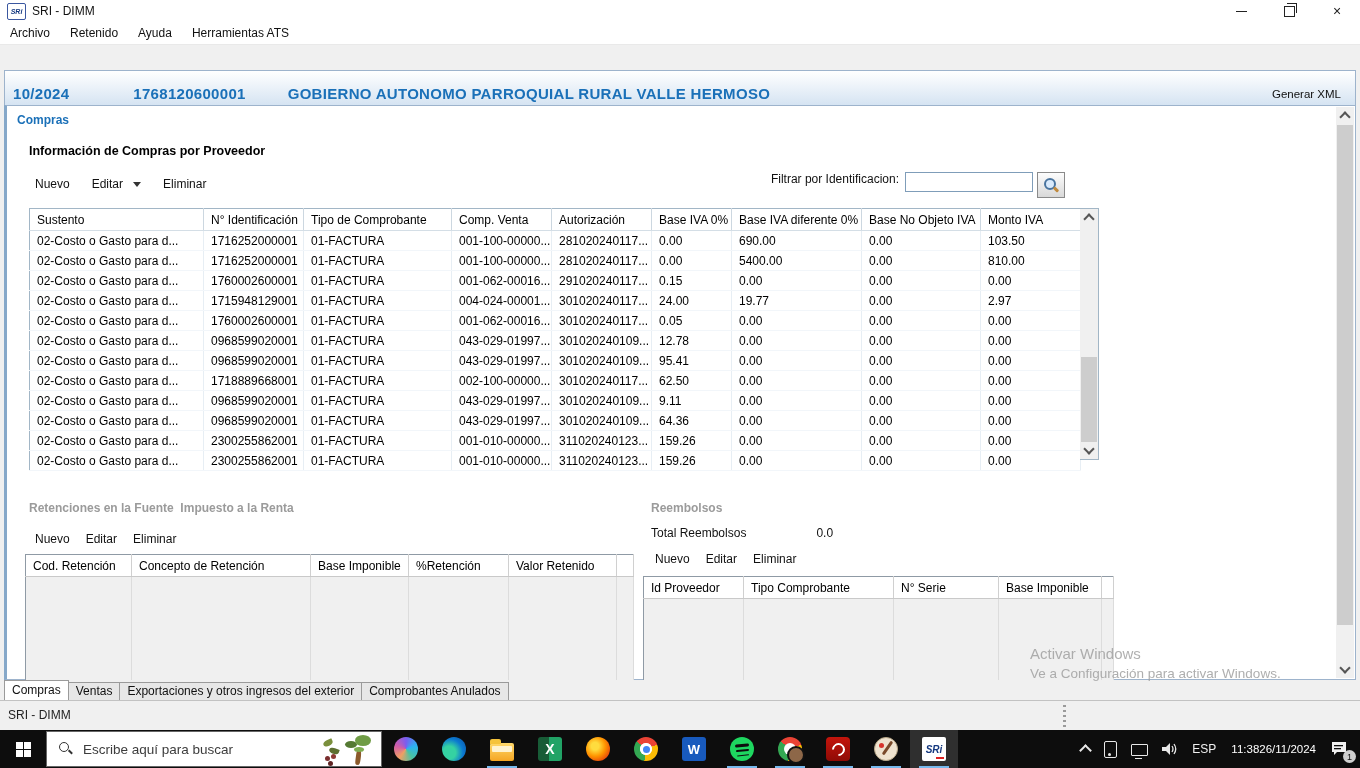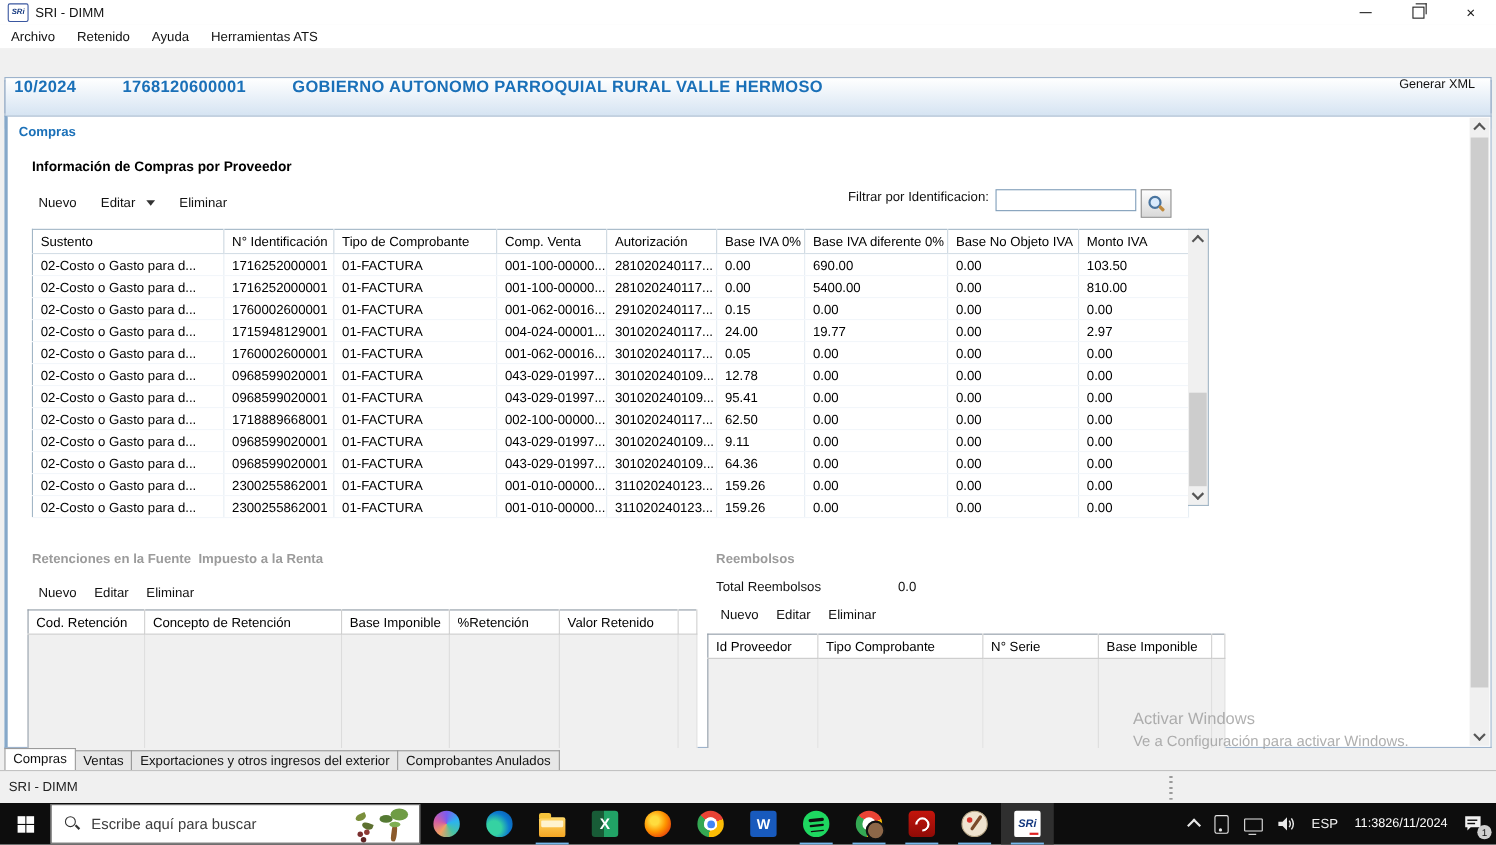--- a/index.html
+++ b/index.html
@@ -25,24 +25,24 @@
             background:linear-gradient(#eef2f8,#cdd8e8);border:1px solid #93a8c3;border-bottom:none;box-sizing:border-box;margin-top:29px;}
   .etab{position:absolute;left:4px;top:2px;height:24px;display:flex;align-items:center;gap:5px;padding:0 8px;
         background:linear-gradient(#fdfeff,#dde7f3);border:1px solid #8ba1bd;border-bottom:none;border-radius:3px 3px 0 0;}
   .etab .tlabel{color:#1b1b1b;}
   .tab-close{width:13px;height:13px;border-radius:2px;color:#7a8aa0;font-size:11px;line-height:12px;text-align:center;}
   .viewctrl{position:absolute;right:6px;top:5px;display:flex;gap:8px;}
   .vmin{width:10px;height:9px;border-bottom:3px solid #5f7288;}
   .vmax{width:10px;height:9px;border:1px solid #5f7288;border-top-width:3px;}
   
   .headerband{position:absolute;left:4px;top:70px;width:1352px;height:47px;box-sizing:border-box;
-              background:linear-gradient(#ffffff,#c8dbee);border:1px solid #9db3cc;display:flex;}
+              background:linear-gradient(#ffffff,#c8dbee);border:1px solid #9db3cc;display:flex;align-items:center;}
   .headerband .blue{color:#1a70b8;font-weight:bold;font-size:15px;letter-spacing:.3px;}
   .hb-period{margin-left:8px;}
-  .hb-ruc{margin-left:42px;}
+  .hb-ruc{margin-left:64px;}
   .hb-name{margin-left:42px;}
   .genxml{margin-left:auto;margin-right:14px;font-size:11.5px;color:#111;}
   
   .mainpanel{position:absolute;left:4px;top:105px;width:1352px;height:575px;background:#fff;
              border:1px solid #9db3cc;box-sizing:border-box;border-left:3px solid #86a8c9;}
   .sec-label-blue{position:absolute;left:10px;top:7px;color:#1a70b8;font-weight:bold;}
   .info-title{position:absolute;left:22px;top:38px;color:#000;font-weight:bold;font-size:12.5px;}
   .toolbar{position:absolute;left:28px;top:71px;display:flex;align-items:center;gap:22px;}
   .toolbar .titem{color:#111;}
   .caret-down{width:0;height:0;border-left:4px solid transparent;border-right:4px solid transparent;border-top:5px solid #333;margin-left:-12px;}

